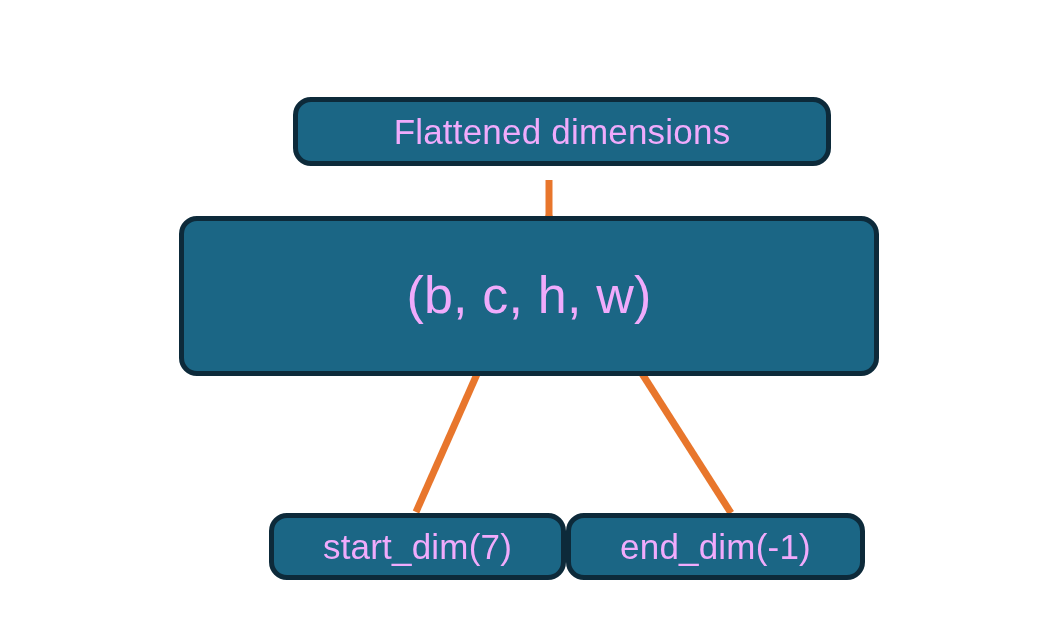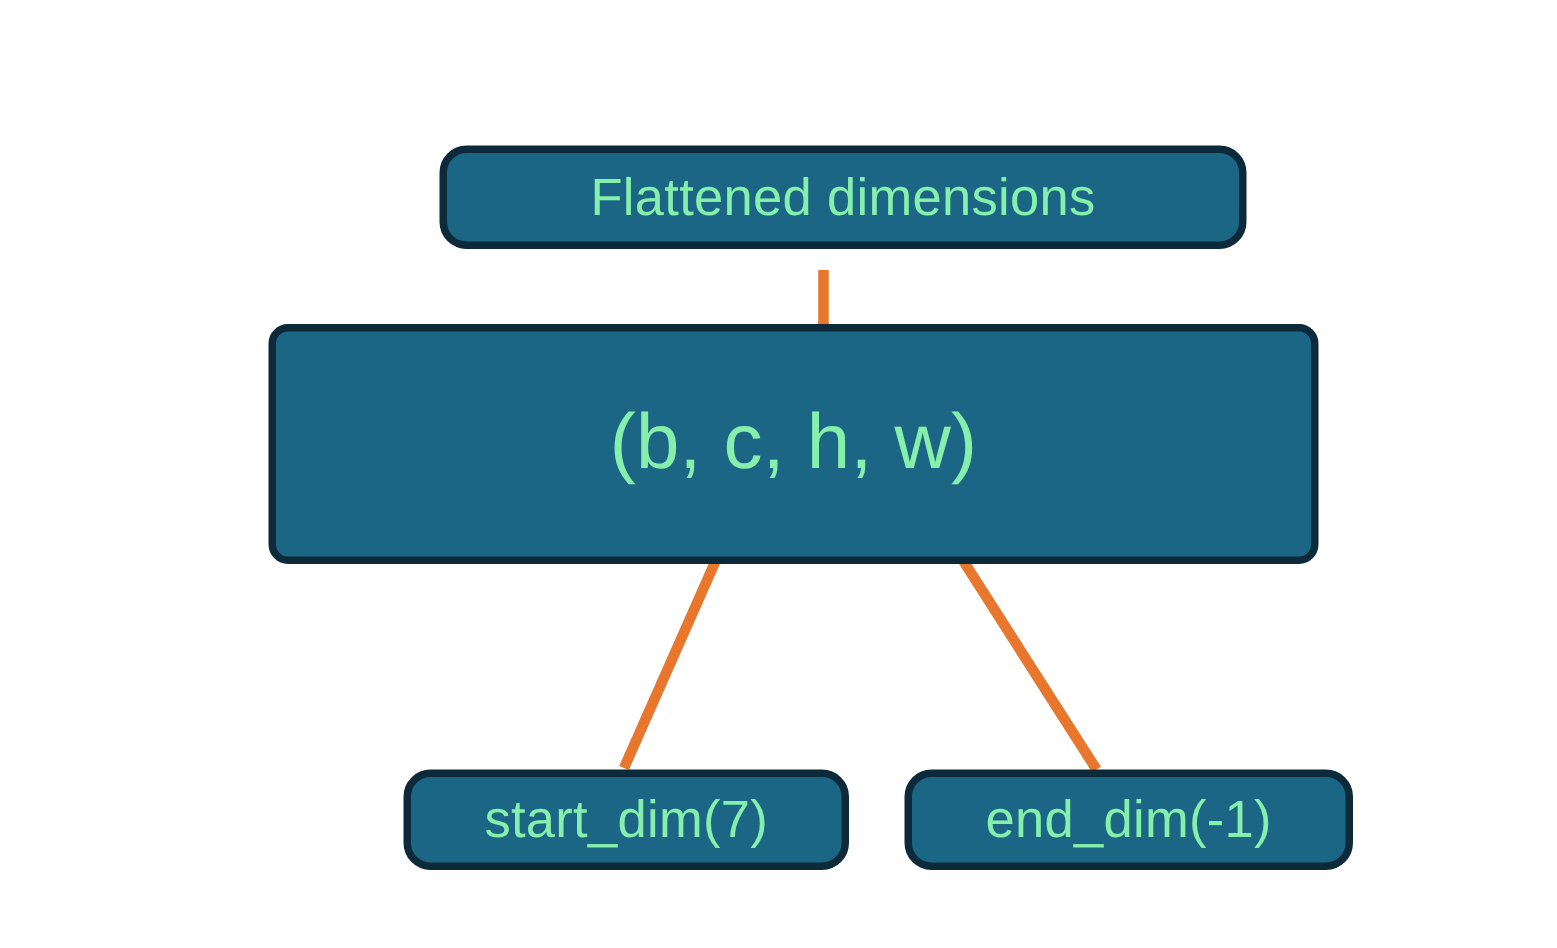--- a/index.html
+++ b/index.html
@@ -19,21 +19,21 @@
   }
   .node {
     position: absolute;
     box-sizing: border-box;
     display: flex;
     align-items: center;
     justify-content: center;
     background: #1b6685;
     border: 5px solid #0d2a3a;
     border-radius: 18px;
-    color: #86efac;
+    color: #f0abfc;
     font-weight: 300;
     letter-spacing: 0.2px;
     text-align: center;
     white-space: nowrap;
   }
   .node-label {
     display: block;
     line-height: 1;
   }
   #node-flattened {
@@ -42,34 +42,33 @@
     width: 538px;
     height: 69px;
     font-size: 35px;
   }
   #node-shape {
     left: 179px;
     top: 216px;
     width: 700px;
     height: 160px;
     font-size: 52px;
-    border-radius: 13px;
   }
   #node-shape .node-label {
     transform: translateY(-1px);
   }
   #node-start-dim {
     left: 269px;
     top: 513px;
     width: 297px;
     height: 67px;
     font-size: 35px;
   }
   #node-end-dim {
-    left: 603px;
+    left: 566px;
     top: 513px;
     width: 299px;
     height: 67px;
     font-size: 35px;
     text-align: right;
   }
   #connectors {
     position: absolute;
     left: 0;
     top: 0;

